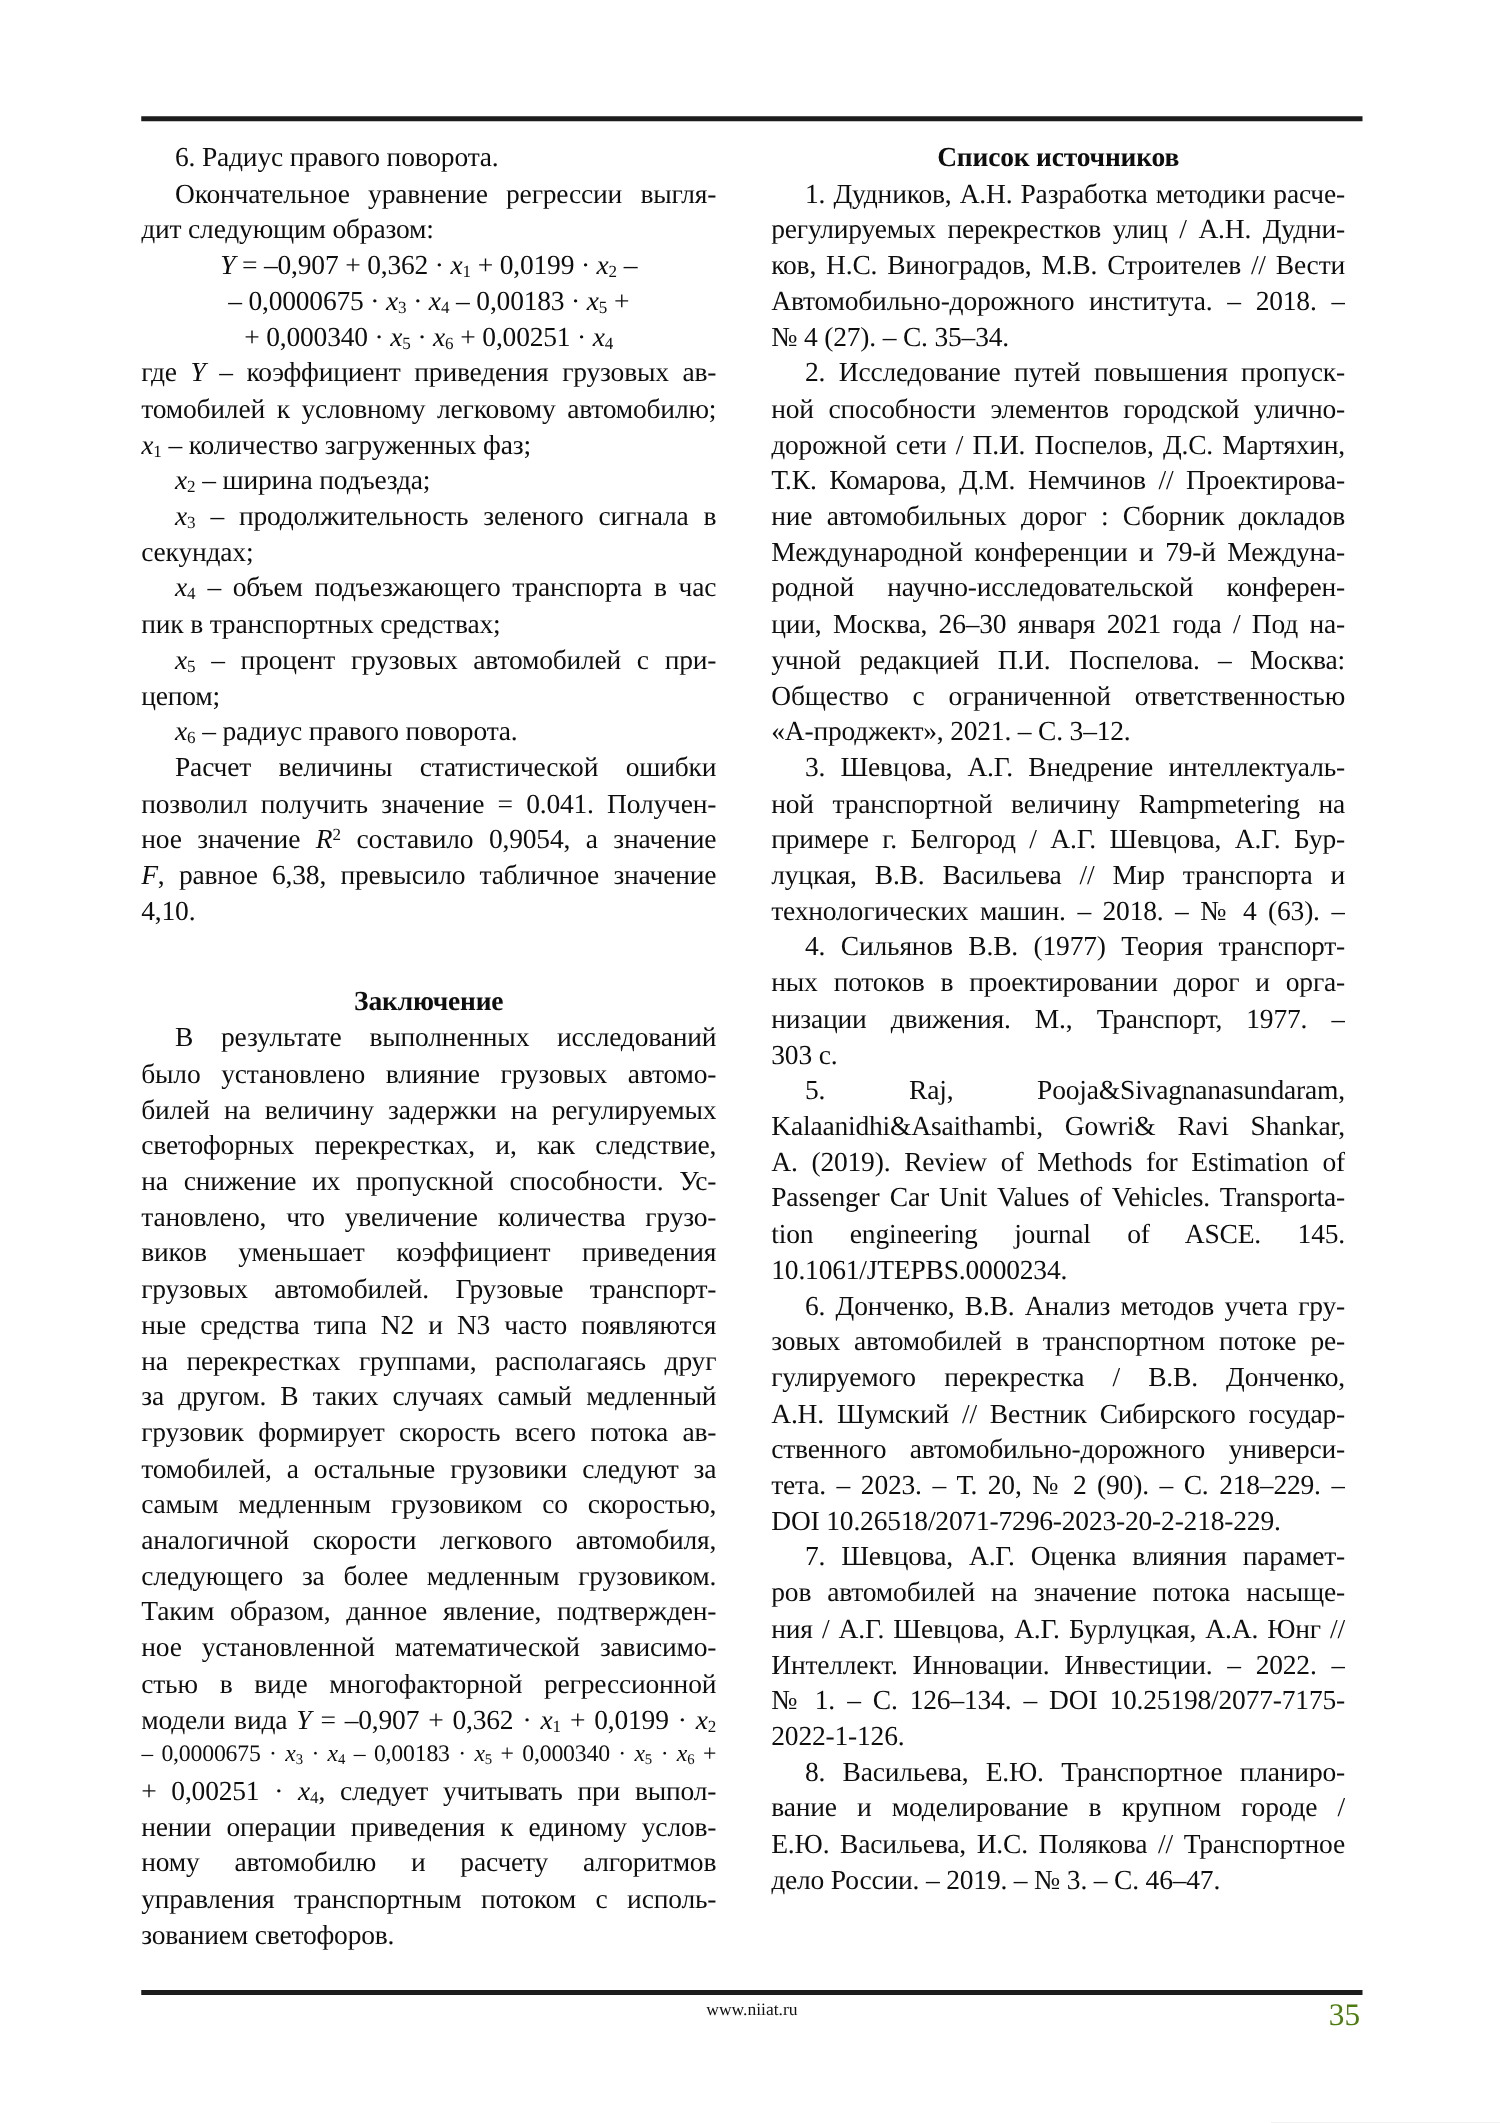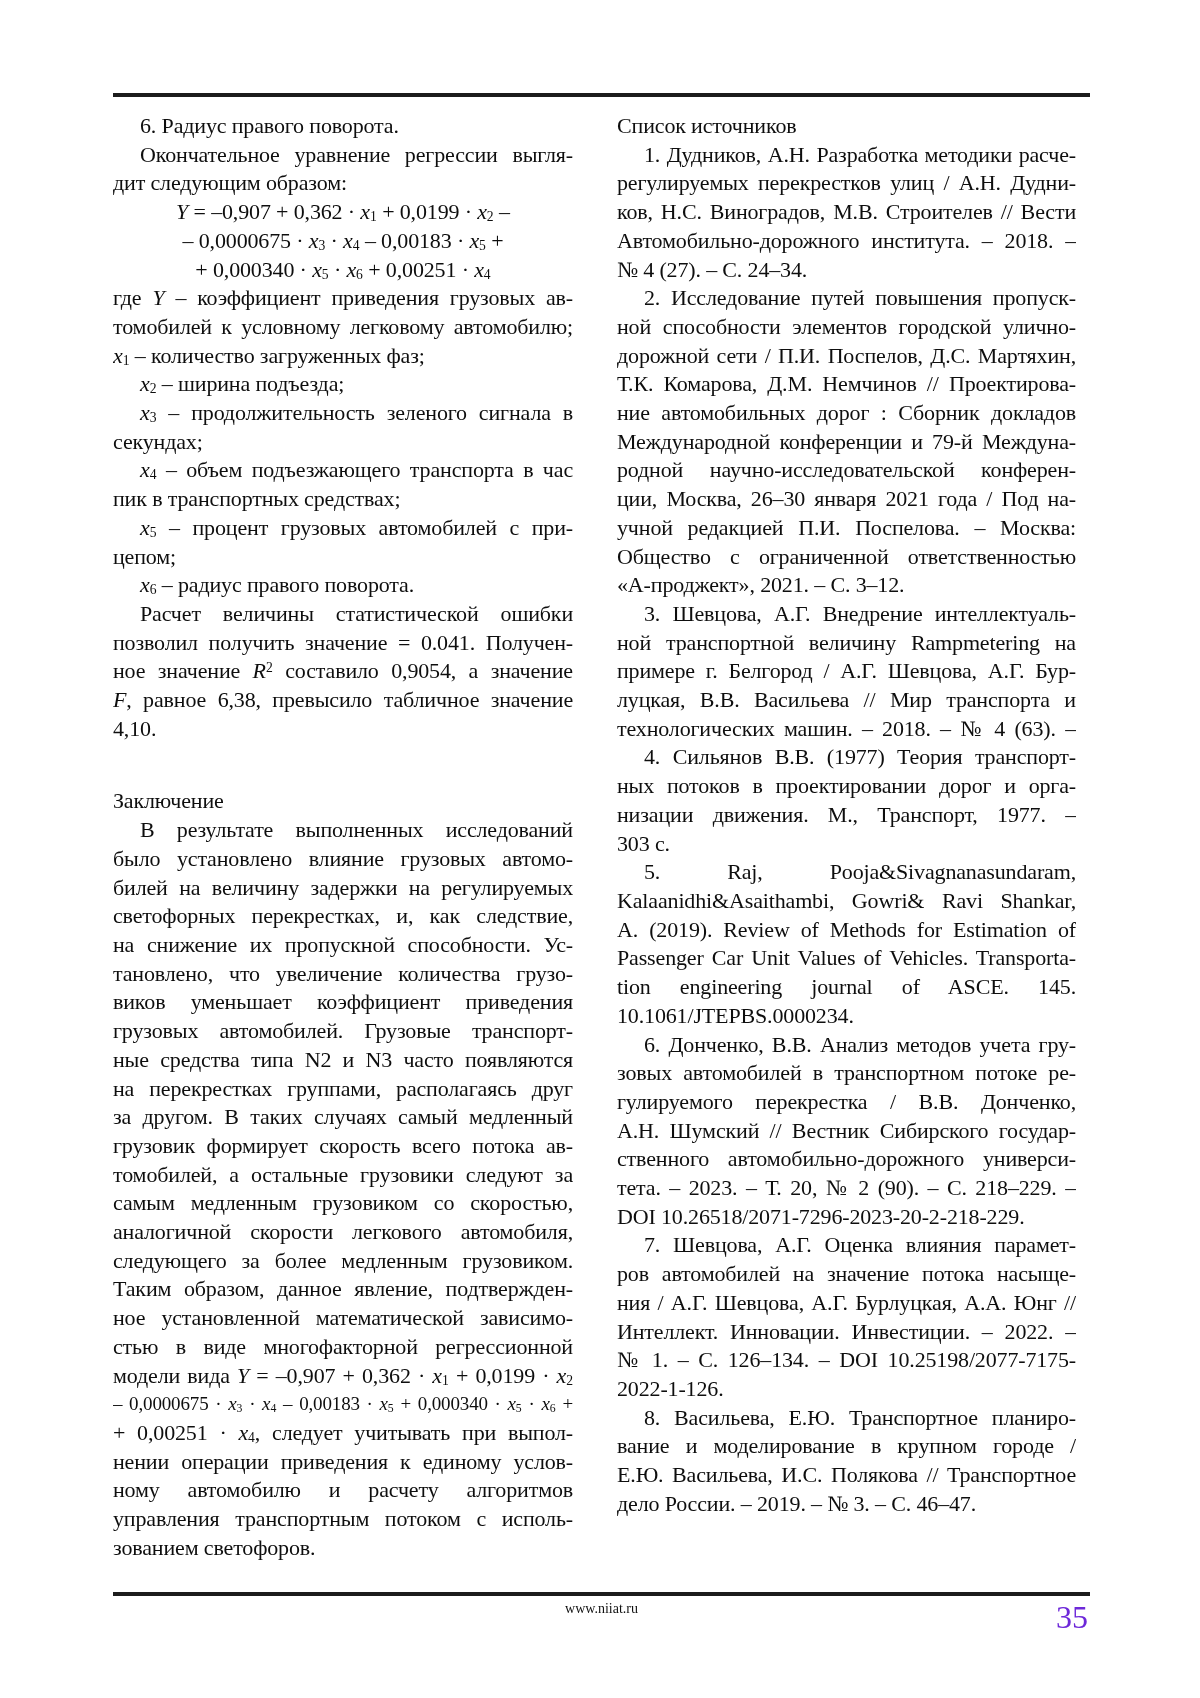--- a/index.html
+++ b/index.html
@@ -41,22 +41,22 @@
     white-space: nowrap;
   }
   .line.just {
     white-space: normal;
     text-align: justify;
     text-align-last: justify;
   }
   .line.last { white-space: normal; text-align: left; }
   .line.ind { text-indent: 27px; }
   .para.heading .line {
-    text-align: left;
-    font-weight: 400;
+    text-align: center;
+    font-weight: 700;
     white-space: normal;
   }
   .para.formula .line { text-align: center; white-space: normal; }
   .line.tight { font-size: 19px; }
   sub, sup { font-size: 0.62em; line-height: 0; letter-spacing: 0; }
   sub { vertical-align: -0.18em; }
   sup { vertical-align: 0.45em; }
   i { font-style: italic; }
   .footer {
     position: absolute;
@@ -69,22 +69,22 @@
     position: absolute;
     left: 0; right: 0;
     text-align: center;
     font-size: 14px;
     color: #111111;
   }
   .footer-page {
     position: absolute;
     right: 2px;
     top: -2px;
-    font-size: 32px;
-    color: #6d28d9;
+    font-size: 25px;
+    color: #4d7c0f;
   }
 </style>
 </head>
 <body>
 
 <div class="page">
   <div class="rule top"></div>
 
   <div class="columns">
     <div class="column left" id="col-left">
@@ -164,21 +164,21 @@
       </div>
     <div class="column right" id="col-right">
         <div class="para heading">
           <div class="line">Список источников</div>
         </div>
         <div class="para indent">
           <div class="line just ind">1. Дудников, А.Н. Разработка методики расче-</div>
           <div class="line just">регулируемых перекрестков улиц / А.Н. Дудни-</div>
           <div class="line just">ков, Н.С. Виноградов, М.В. Строителев // Вести</div>
           <div class="line just">Автомобильно-дорожного института. – 2018. –</div>
-          <div class="line last">№ 4 (27). – С. 24–34.</div>
+          <div class="line last">№ 4 (27). – С. 35–34.</div>
         </div>
         <div class="para indent">
           <div class="line just ind">2. Исследование путей повышения пропуск-</div>
           <div class="line just">ной способности элементов городской улично-</div>
           <div class="line just">дорожной сети / П.И. Поспелов, Д.С. Мартяхин,</div>
           <div class="line just">Т.К. Комарова, Д.М. Немчинов // Проектирова-</div>
           <div class="line just">ние автомобильных дорог : Сборник докладов</div>
           <div class="line just">Международной конференции и 79-й Междуна-</div>
           <div class="line just">родной научно-исследовательской конферен-</div>
           <div class="line just">ции, Москва, 26–30 января 2021 года / Под на-</div>

